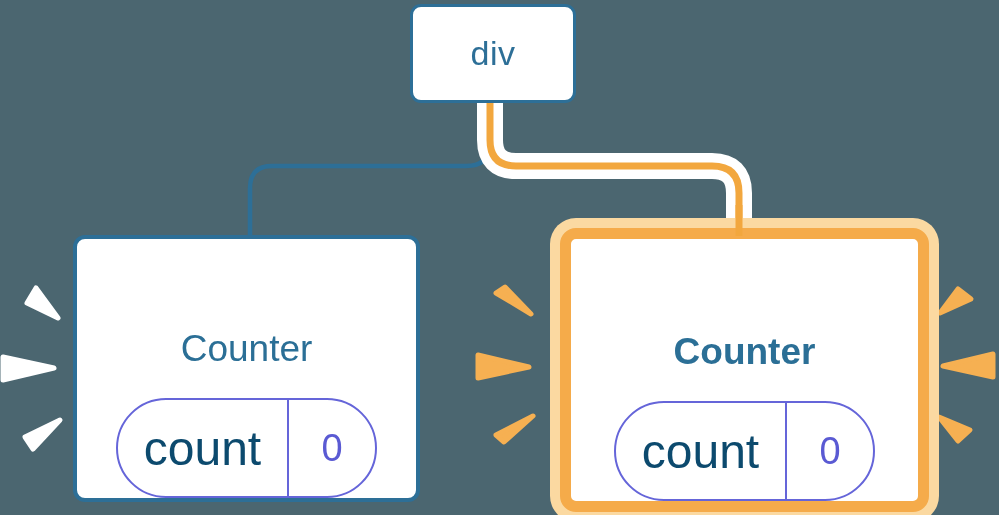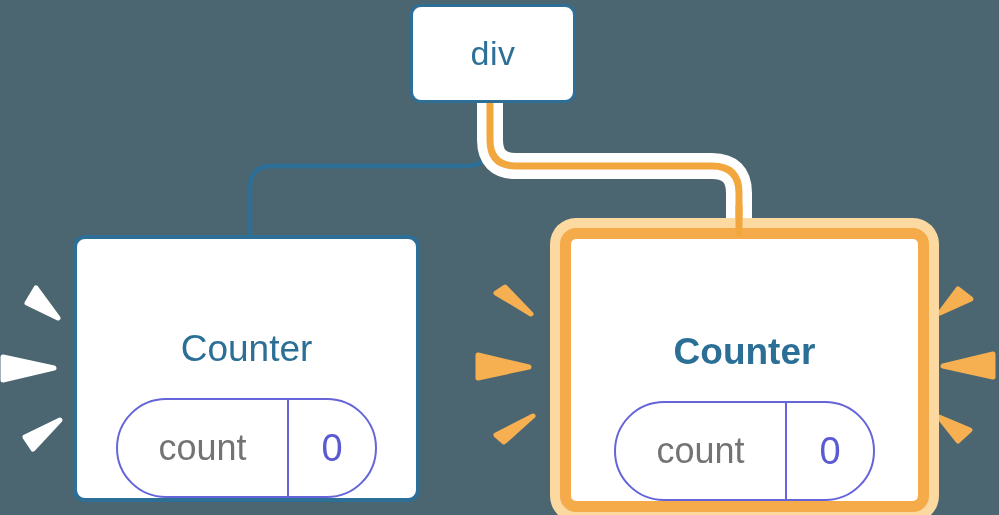--- a/index.html
+++ b/index.html
@@ -46,21 +46,21 @@
     margin-top: 27px;
     width: 261px; height: 100px;
     border: 2.5px solid #6565d9; border-radius: 50px;
     background: #ffffff;
     display: flex; overflow: hidden;
   }
   .pill-key {
     width: 171px; height: 100%;
     border-right: 2.5px solid #6565d9;
     display: flex; align-items: center; justify-content: center;
-    color: #737373; font-size: 36px;
+    color: #0c4a6e; font-size: 48px;
   }
   .pill-value {
     flex: 1; height: 100%;
     display: flex; align-items: center; justify-content: center;
     color: #5a5ad3; font-size: 38px;
   }
 </style>
 </head>
 <body>
 

